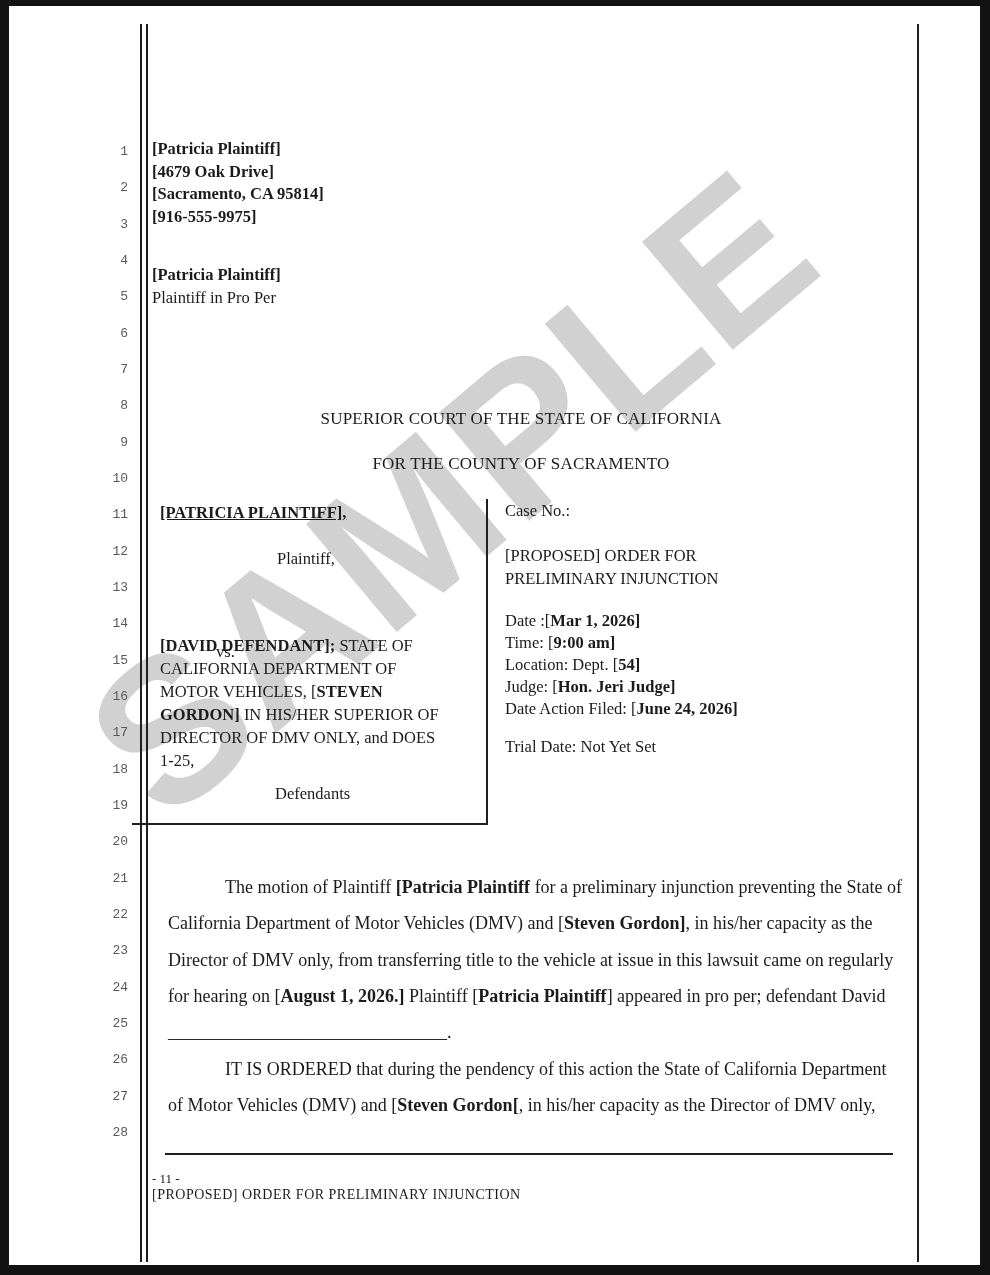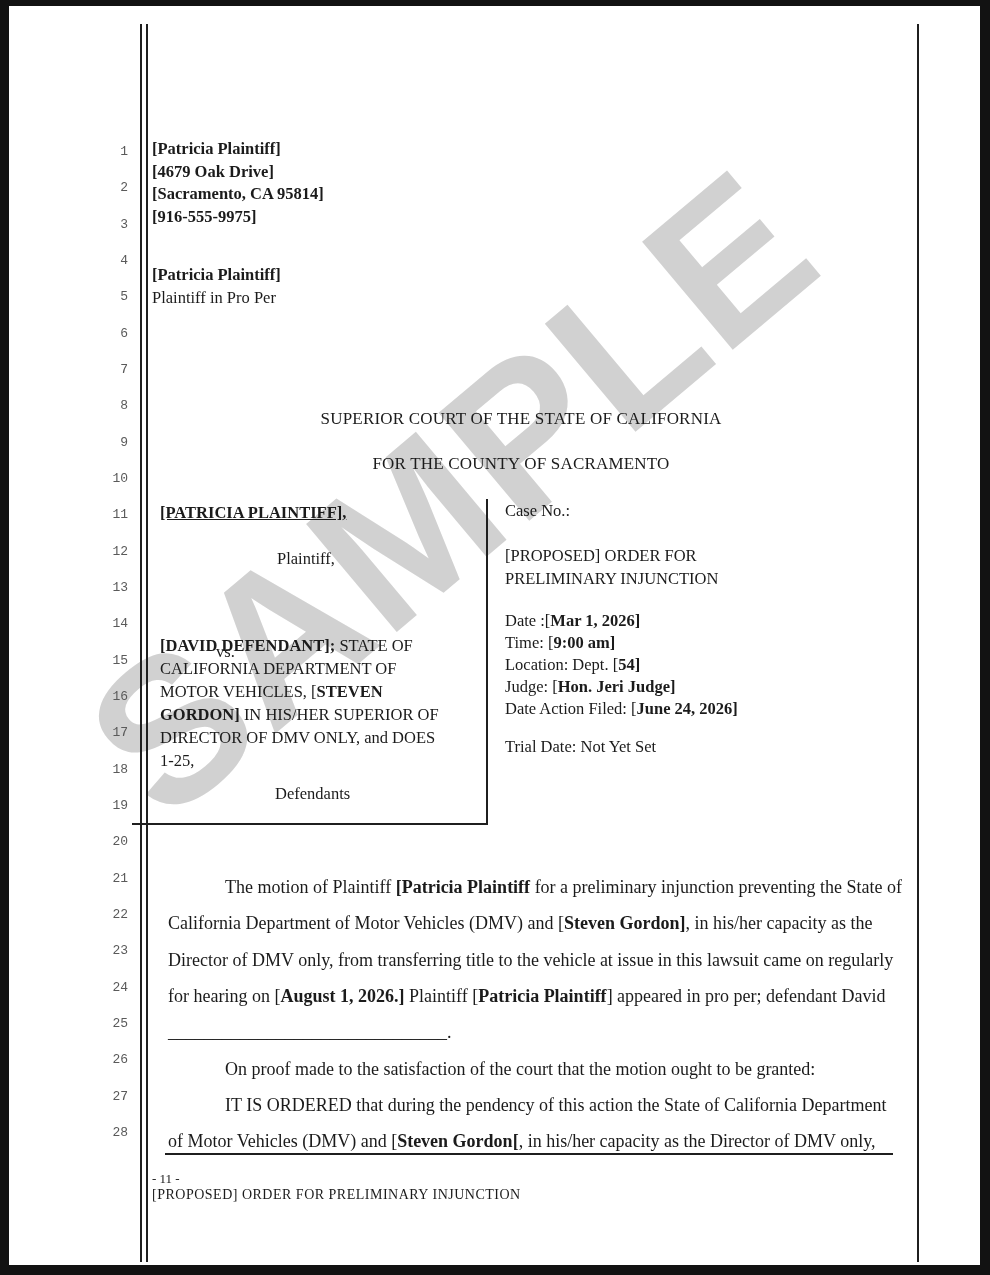--- a/index.html
+++ b/index.html
@@ -141,21 +141,20 @@
       <div class="sline"><span>Date Action Filed: [</span><span class="b">June 24, 2026]</span></div>
     </div>
   <div class="layer cap-trial">Trial Date: Not Yet Set</div>
 
   <div class="layer body-lines">
       <div class="sline indent"><span>The motion of Plaintiff </span><span class="b">[Patricia Plaintiff</span><span> for a preliminary injunction preventing the State of</span></div>
       <div class="sline"><span>California Department of Motor Vehicles (DMV) and [</span><span class="b">Steven Gordon]</span><span>, in his/her capacity as the</span></div>
       <div class="sline"><span>Director of DMV only, from transferring title to the vehicle at issue in this lawsuit came on regularly</span></div>
       <div class="sline"><span>for hearing on [</span><span class="b">August 1, 2026.]</span><span> Plaintiff [</span><span class="b">Patricia Plaintiff</span><span>] appeared in pro per; defendant David</span></div>
       <div class="sline"><span>_______________________________</span><span>.</span></div>
-      <div class="sline indent"><span>On proof made to the satisfaction of the court that the motion ought to be granted:</span></div>
       <div class="sline indent"><span>IT IS ORDERED that during the pendency of this action the State of California Department</span></div>
       <div class="sline"><span>of Motor Vehicles (DMV) and [</span><span class="b">Steven Gordon[</span><span>, in his/her capacity as the Director of DMV only,</span></div>
     </div>
 
   <div class="layer foot-rule"></div>
   <div class="layer foot foot-page">- 11 -</div>
   <div class="layer foot foot-title">[PROPOSED] ORDER FOR PRELIMINARY INJUNCTION</div>
 
   <div class="frame"></div>
 </div>

